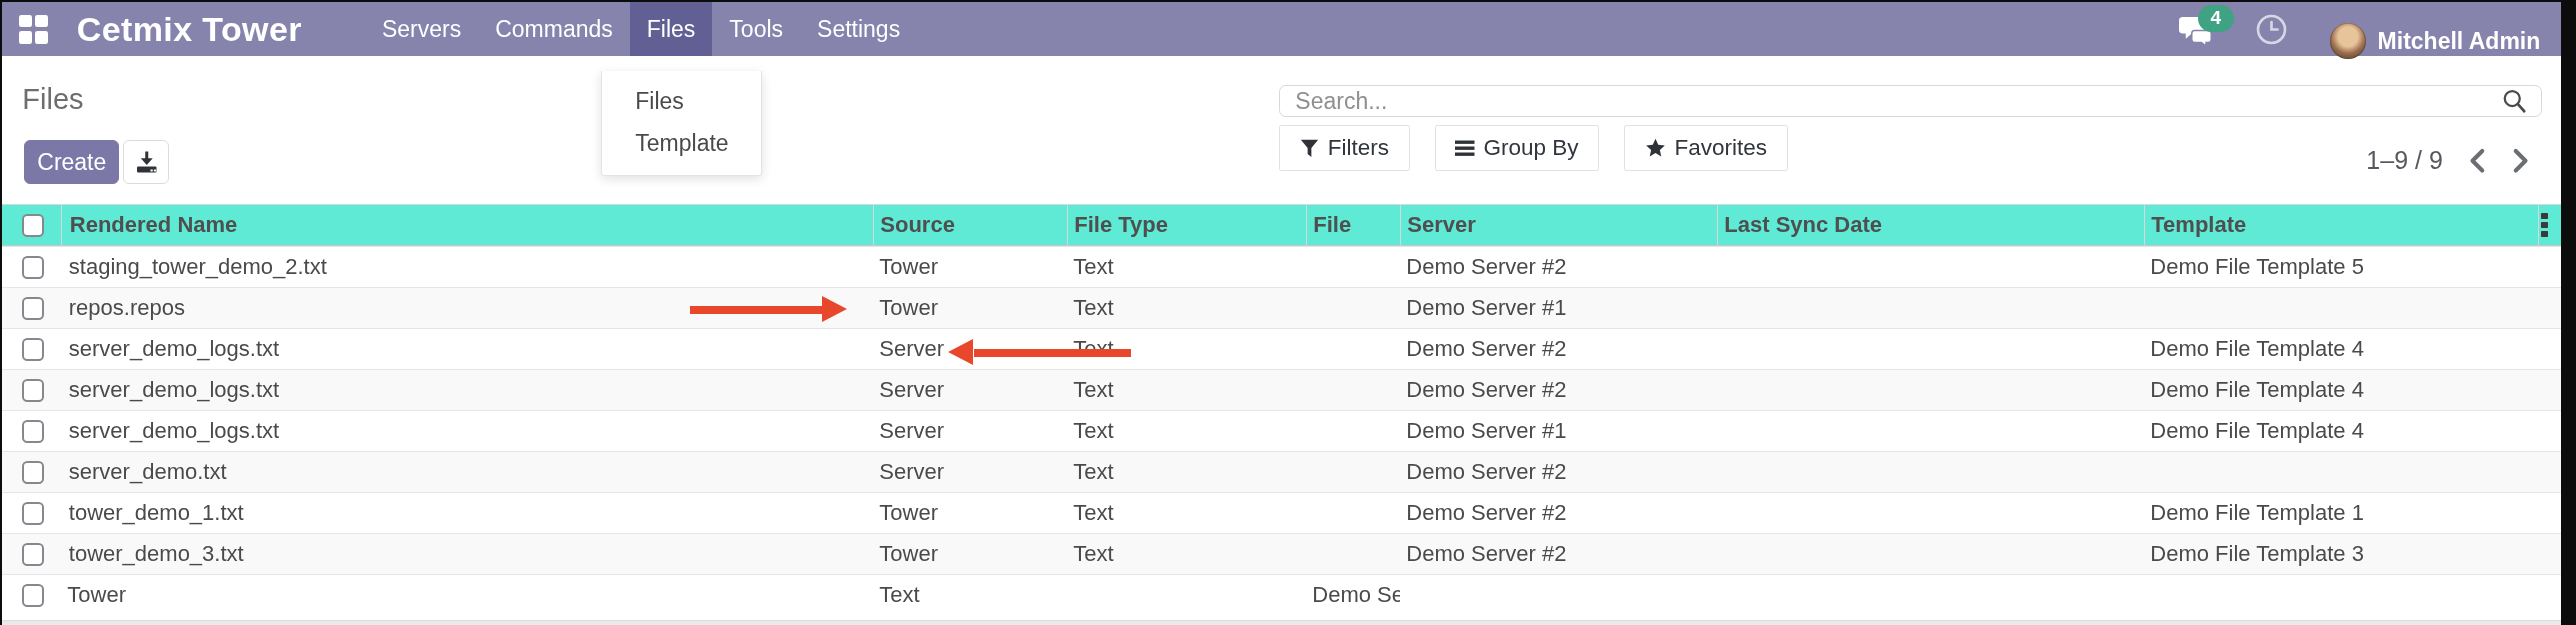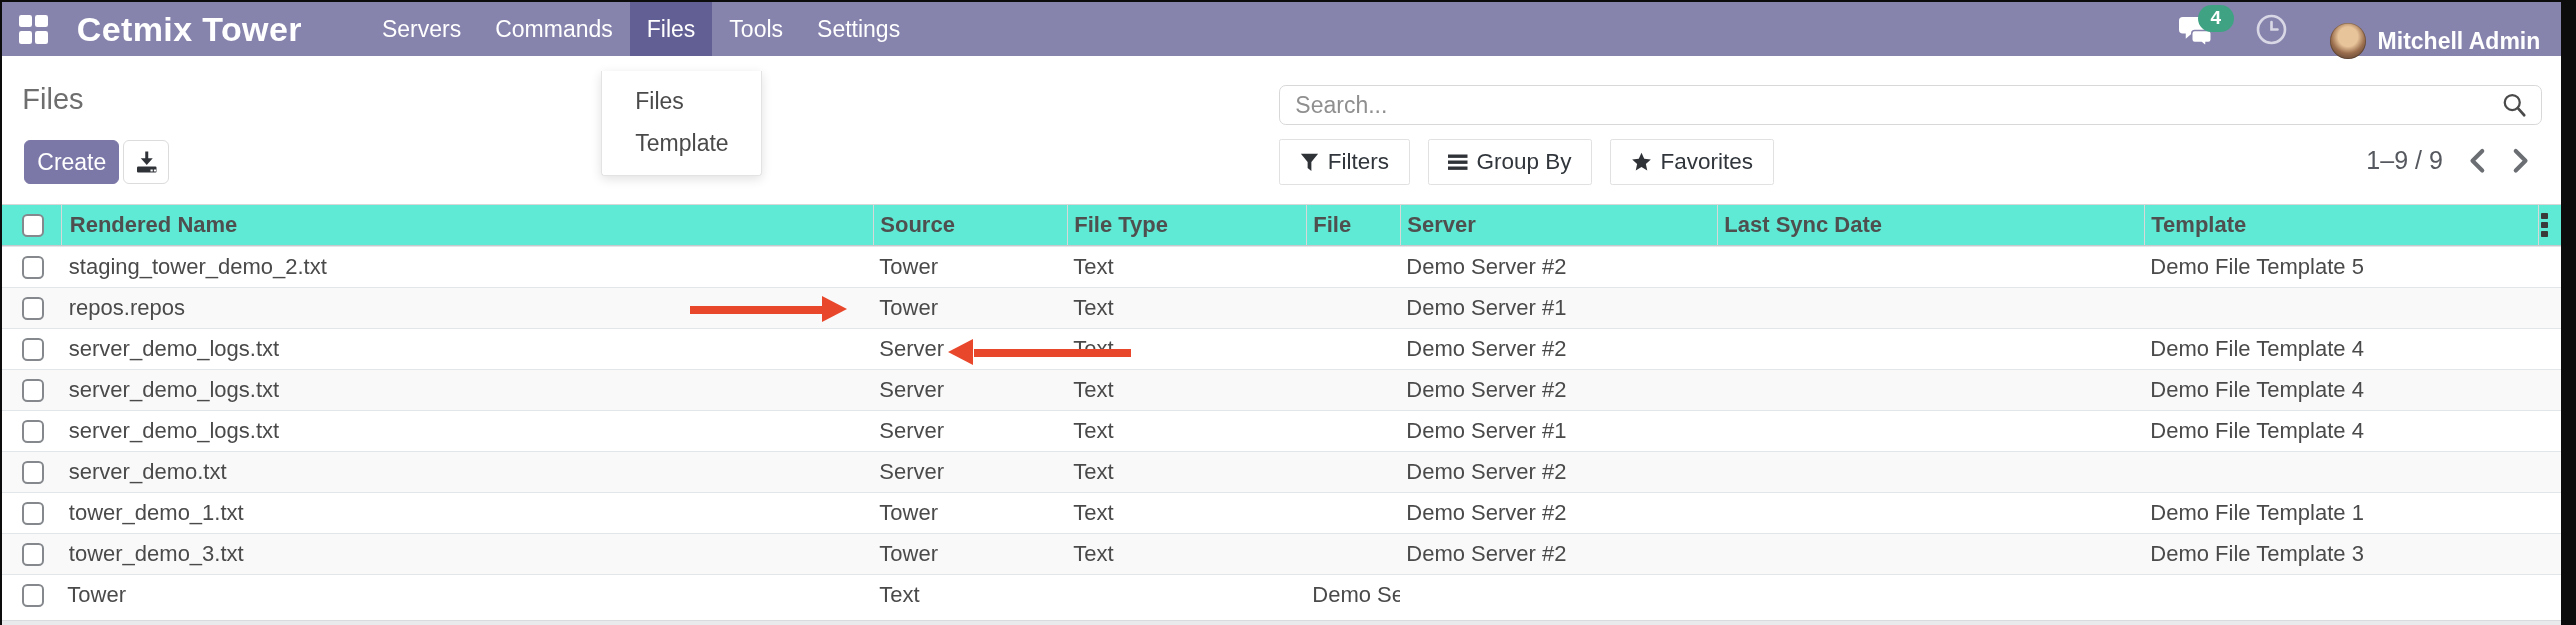--- a/index.html
+++ b/index.html
@@ -72,31 +72,31 @@
     position:absolute; left:22px; top:138px; width:95px; height:44px;
     background:#7b78a8; border:0.8px solid #7b78a8; border-radius:6px;
     color:#ffffff; font-size:23px; font-family:inherit; cursor:pointer;
   }
   .export-btn {
     position:absolute; left:121px; top:138px; width:46px; height:44px;
     background:#ffffff; border:0.8px solid #dcdcdc; border-radius:6px;
     display:flex; align-items:center; justify-content:center; cursor:pointer;
   }
   .search-box {
-    position:absolute; left:1277px; top:83px; width:1263px; height:40px;
+    position:absolute; left:1277px; top:83px; width:1263px; height:32px;
     border:0.8px solid #d8d8d8; border-radius:6.8px; background:#fff;
     display:flex; align-items:center;
   }
   .search-box input {
     flex:1; border:none; outline:none; font-size:23px; color:#444;
     padding:0 15px; background:transparent; font-family:inherit;
   }
   .search-box input::placeholder { color:#8f8f8f; }
   .search-icon-btn { padding:0 13.5px; display:flex; align-items:center; cursor:pointer; }
-  .cp-buttons { position:absolute; left:1277px; top:137px; display:flex; gap:18px; }
+  .cp-buttons { position:absolute; left:1277px; top:123px; display:flex; gap:25px; }
   .cp-btn {
     height:46px; background:#ffffff; border:0.8px solid #e1e1e1; border-radius:2.3px;
     display:flex; align-items:center; gap:9px; padding:0 19.5px;
     font-size:22.5px; color:#31363c; font-family:inherit; cursor:pointer; white-space:nowrap;
   }
   .pager {
     position:absolute; right:31.5px; top:144px; display:flex; align-items:center; gap:25.5px;
   }
   .pager-text { font-size:25px; color:#55585e; white-space:nowrap; }
   .pager-arrow { cursor:pointer; display:flex; align-items:center; }

